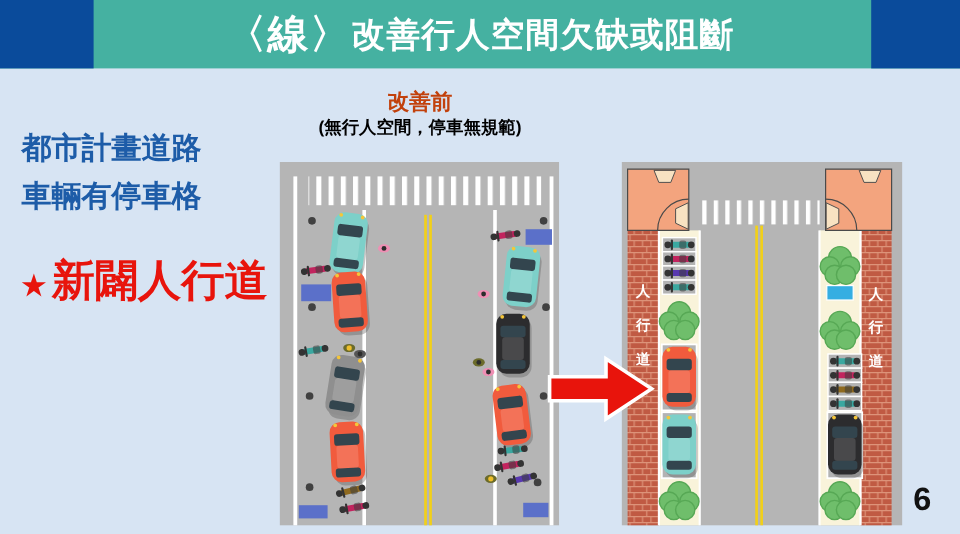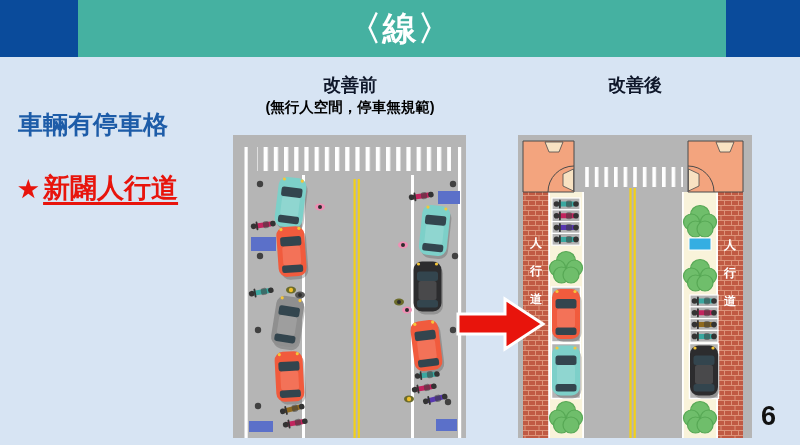--- a/index.html
+++ b/index.html
@@ -15,51 +15,53 @@
   .titlebar { position:absolute; left:0; top:0; width:800px; height:57px;
               display:flex; align-items:center; justify-content:center; color:#fff; font-weight:bold; }
   .titlebar .t1 { font-size:34px; letter-spacing:1px; }
   .titlebar .t2 { font-size:28px; letter-spacing:1px; }
 
   
   .intro { position:absolute; left:18px; top:104px; width:210px; color:#1d5ca8; }
   .intro-line { font-size:25px; font-weight:bold; line-height:40px; white-space:nowrap; }
   .intro-star { margin-top:26px; white-space:nowrap; color:#e8140c; font-weight:bold; }
   .intro-star .star { font-size:23px; }
-  .intro-star .hl { font-size:27px; text-decoration:underline; text-underline-offset:5px; text-decoration-thickness:3px; }
+  .intro-star .hl { font-size:36px; text-underline-offset:5px; text-decoration-thickness:3px; }
 
   
   .panel { position:absolute; top:74px; width:234px; text-align:center; }
   .panel.before { left:233px; }
   .panel.after  { left:518px; }
-  .panel-title { font-size:18px; font-weight:bold; color:#0f172a; line-height:22px; }
+  .panel-title { font-size:18px; font-weight:bold; color:#c2410c; line-height:22px; }
   .panel-sub   { font-size:14.5px; font-weight:bold; color:#000000; line-height:22px; white-space:nowrap;text-align:center; }
   .diagram { position:absolute; top:61px; left:0; }
   svg text { font-family:"Liberation Sans", sans-serif; }
 
   
   .arrow-wrap { position:absolute; left:455px; top:292px; z-index:5; }
 
   
   .page-num { position:absolute; right:24px; top:401px; font-size:27px; font-weight:bold; color:#111; }
 </style>
 </head>
 <body>
 
 <div class="slide">
 
   <div class="header">
     <div class="corner left"></div>
     <div class="corner right"></div>
     <div class="titlebar">
       <span class="t1">〈線〉</span>
+        <span class="t2">改善行人空間欠缺或阻斷</span>
     </div>
   </div>
 
   <div class="intro">
+    <div class="intro-line">都市計畫道路</div>
     <div class="intro-line">車輛有停車格</div>
     <div class="intro-star">
       <span class="star">★</span>
       <span class="hl">新闢人行道</span>
     </div>
   </div>
 
   <div class="panel before">
     <div class="panel-title">改善前</div>
     <div class="panel-sub">(無行人空間，停車無規範)</div>
@@ -160,21 +162,20 @@
         <use href="#ped" fill="#555555" transform="translate(67,160)"></use>
         <use href="#ped" fill="#6b6b2a" transform="translate(166,167)"></use>
         <use href="#ped" fill="#ef8fb4" transform="translate(174,175)"></use>
         <use href="#ped" fill="#6b6b2a" transform="translate(176,264)"></use>
         <circle cx="176" cy="264" r="2.2" fill="#eebf2b"></circle>
       </g>
     </svg>
   </div>
 
   <div class="panel after">
-    <div class="panel-title">改善後</div>
 
     <svg class="diagram" width="234" height="303" viewBox="0 0 234 303">
       <rect width="234" height="303" fill="#b5b5b5"></rect>
 
       <rect x="66" y="32" width="99" height="20" fill="url(#zebraR)"></rect>
       <g fill="#f2d018">
         <rect x="111.4" y="53" width="2.2" height="250"></rect>
         <rect x="115.6" y="53" width="2.2" height="250"></rect>
       </g>
 

